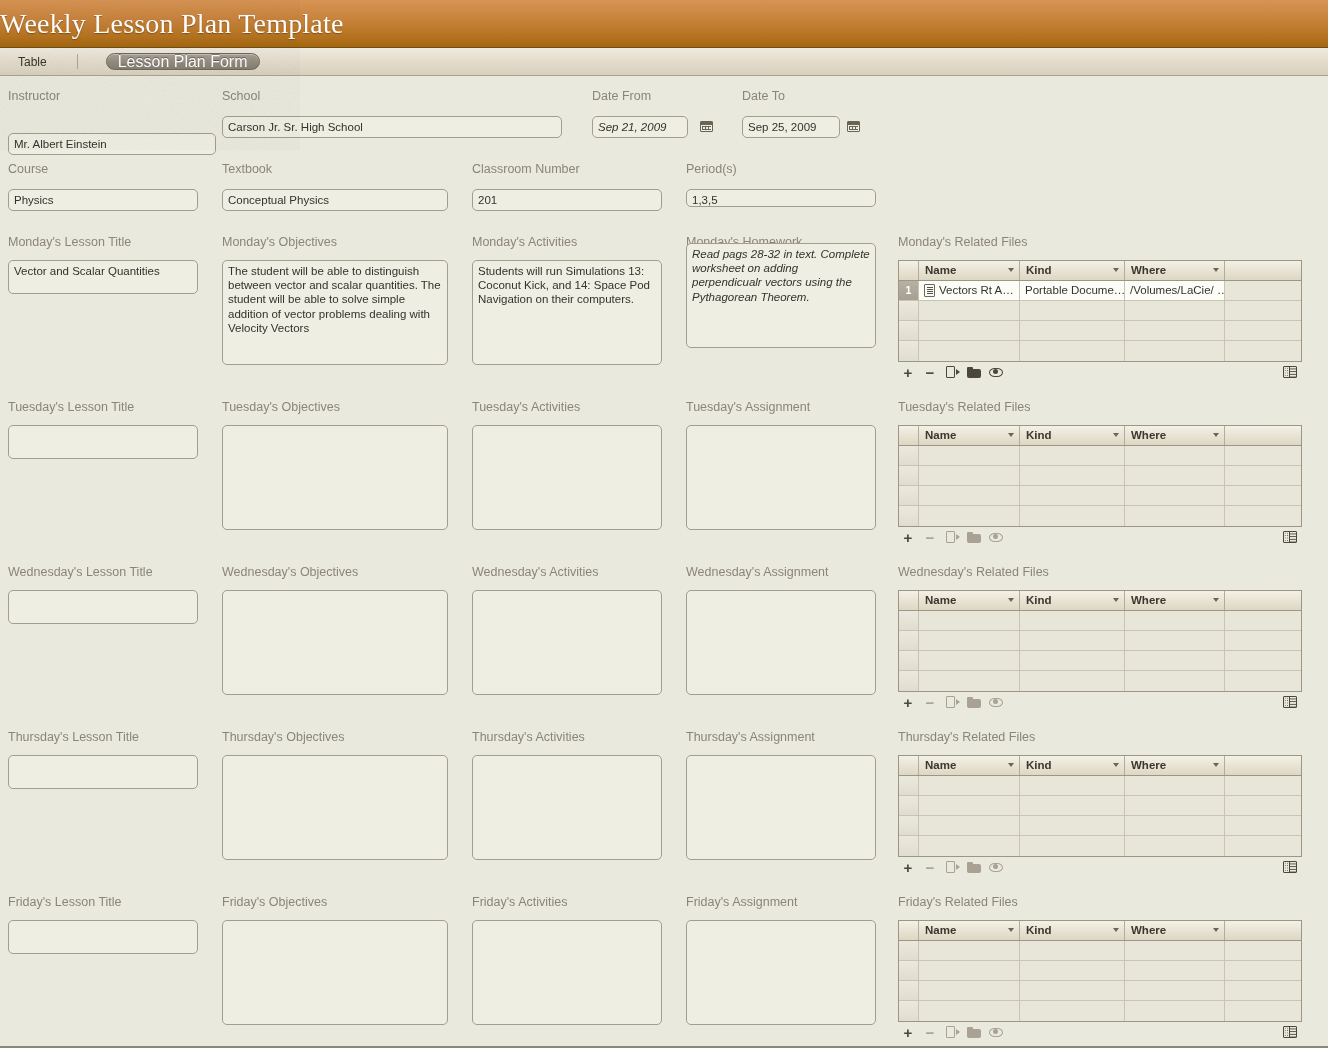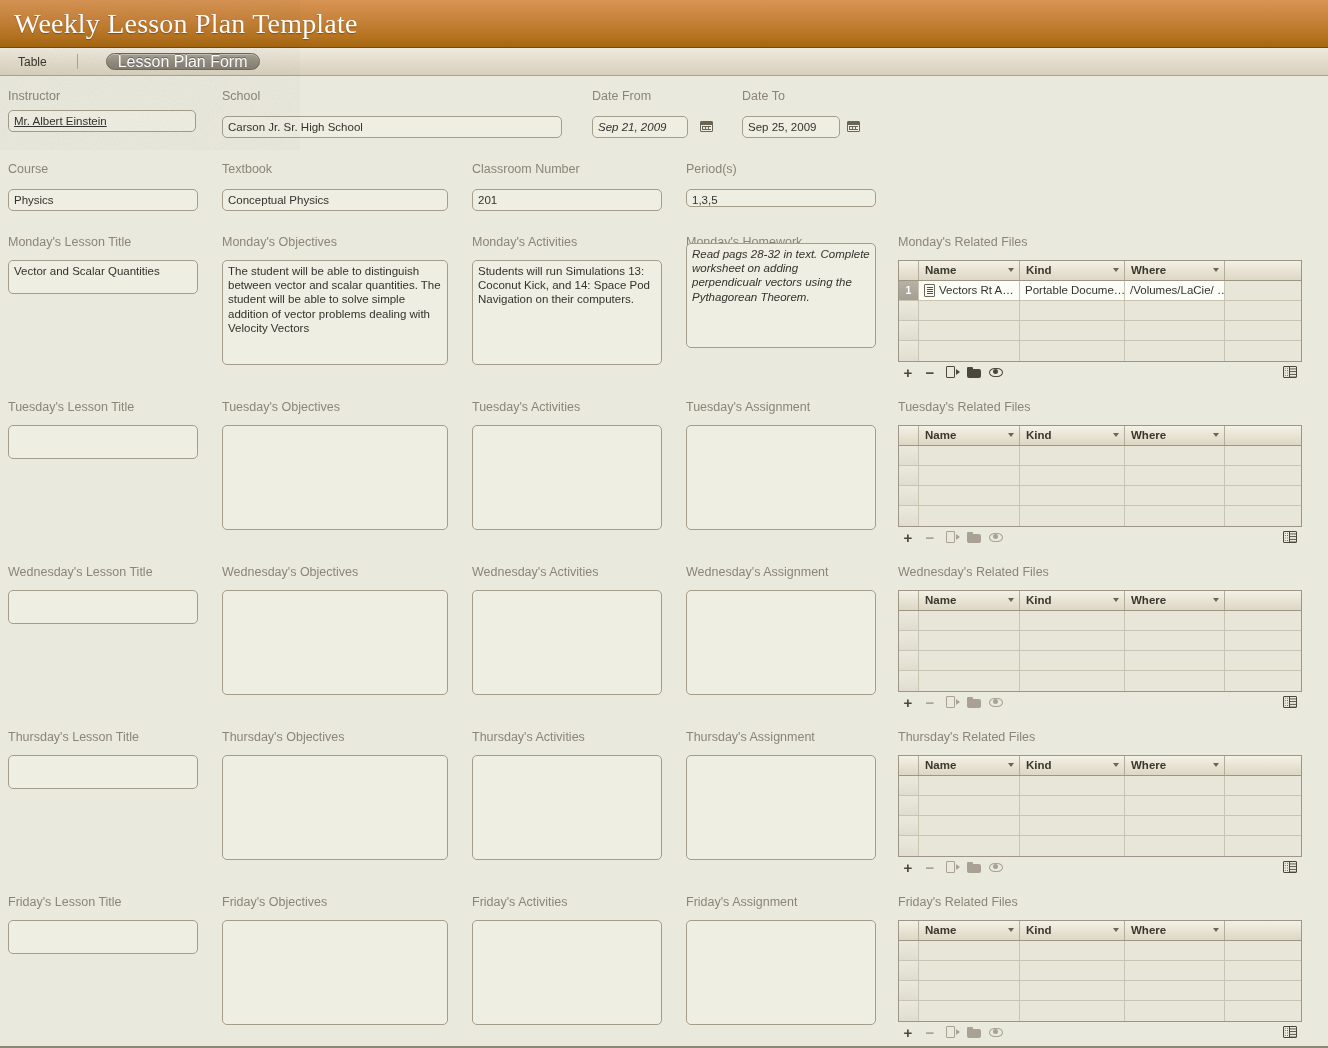--- a/index.html
+++ b/index.html
@@ -19,21 +19,21 @@
 
   
   #titlebar {
     position:absolute; left:0; top:0; width:1328px; height:48px;
     background:linear-gradient(180deg,#d79454 0%,#c8833c 40%,#b5731f 78%,#a4660f 100%);
     border-bottom:1px solid #6f4d14;
     overflow:hidden;
   }
   #titlebar .ttl {
     font-family:"Liberation Serif", serif;
-    font-size:28px; color:#fff; line-height:48px; padding-left:14px;
+    font-size:28px; color:#fff; line-height:48px; padding-left:0;
     letter-spacing:.2px; text-shadow:0 1px 1px rgba(90,50,5,.55);
     white-space:nowrap;
   }
 
   
   #tabbar {
     position:absolute; left:0; top:48px; width:1328px; height:28px;
     background:linear-gradient(180deg,#efeadf 0%,#e3dccb 52%,#d8d0bd 100%);
     border-bottom:1px solid #a9a292;
     display:flex; align-items:center; gap:16px;
@@ -221,21 +221,21 @@
 </div>
 
 <div id="tabbar">
   <div class="tabtext">Table</div>
   <div class="sep"></div>
   <div class="pill">Lesson Plan Form</div>
 </div>
 
 <div id="content">
     <div class="lbl" style="left: 8px; top: 12px;">Instructor</div>
-    <div class="field oneline" style="left: 8px; top: 33px; width: 188px; height: 22px; text-decoration: underline;">Mr. Albert Einstein</div>
+    <div class="field oneline" style="left: 8px; top: 56px; width: 208px; height: 22px;">Mr. Albert Einstein</div>
     <div class="lbl" style="left: 222px; top: 12px;">School</div>
     <div class="field oneline" style="left: 222px; top: 39px; width: 340px; height: 22px;">Carson Jr. Sr. High School</div>
     <div class="lbl" style="left: 592px; top: 12px;">Date From</div>
     <div class="field oneline" style="left: 592px; top: 39px; width: 96px; height: 22px; font-style: italic;">Sep 21, 2009</div>
     <div class="calicon" style="left: 700px; top: 44px;"></div>
     <div class="lbl" style="left: 742px; top: 12px;">Date To</div>
     <div class="field oneline" style="left: 742px; top: 39px; width: 98px; height: 22px;">Sep 25, 2009</div>
     <div class="calicon" style="left: 847px; top: 44px;"></div>
     <div class="lbl" style="left: 8px; top: 85px;">Course</div>
     <div class="field oneline" style="left: 8px; top: 112px; width: 190px; height: 22px;">Physics</div>

